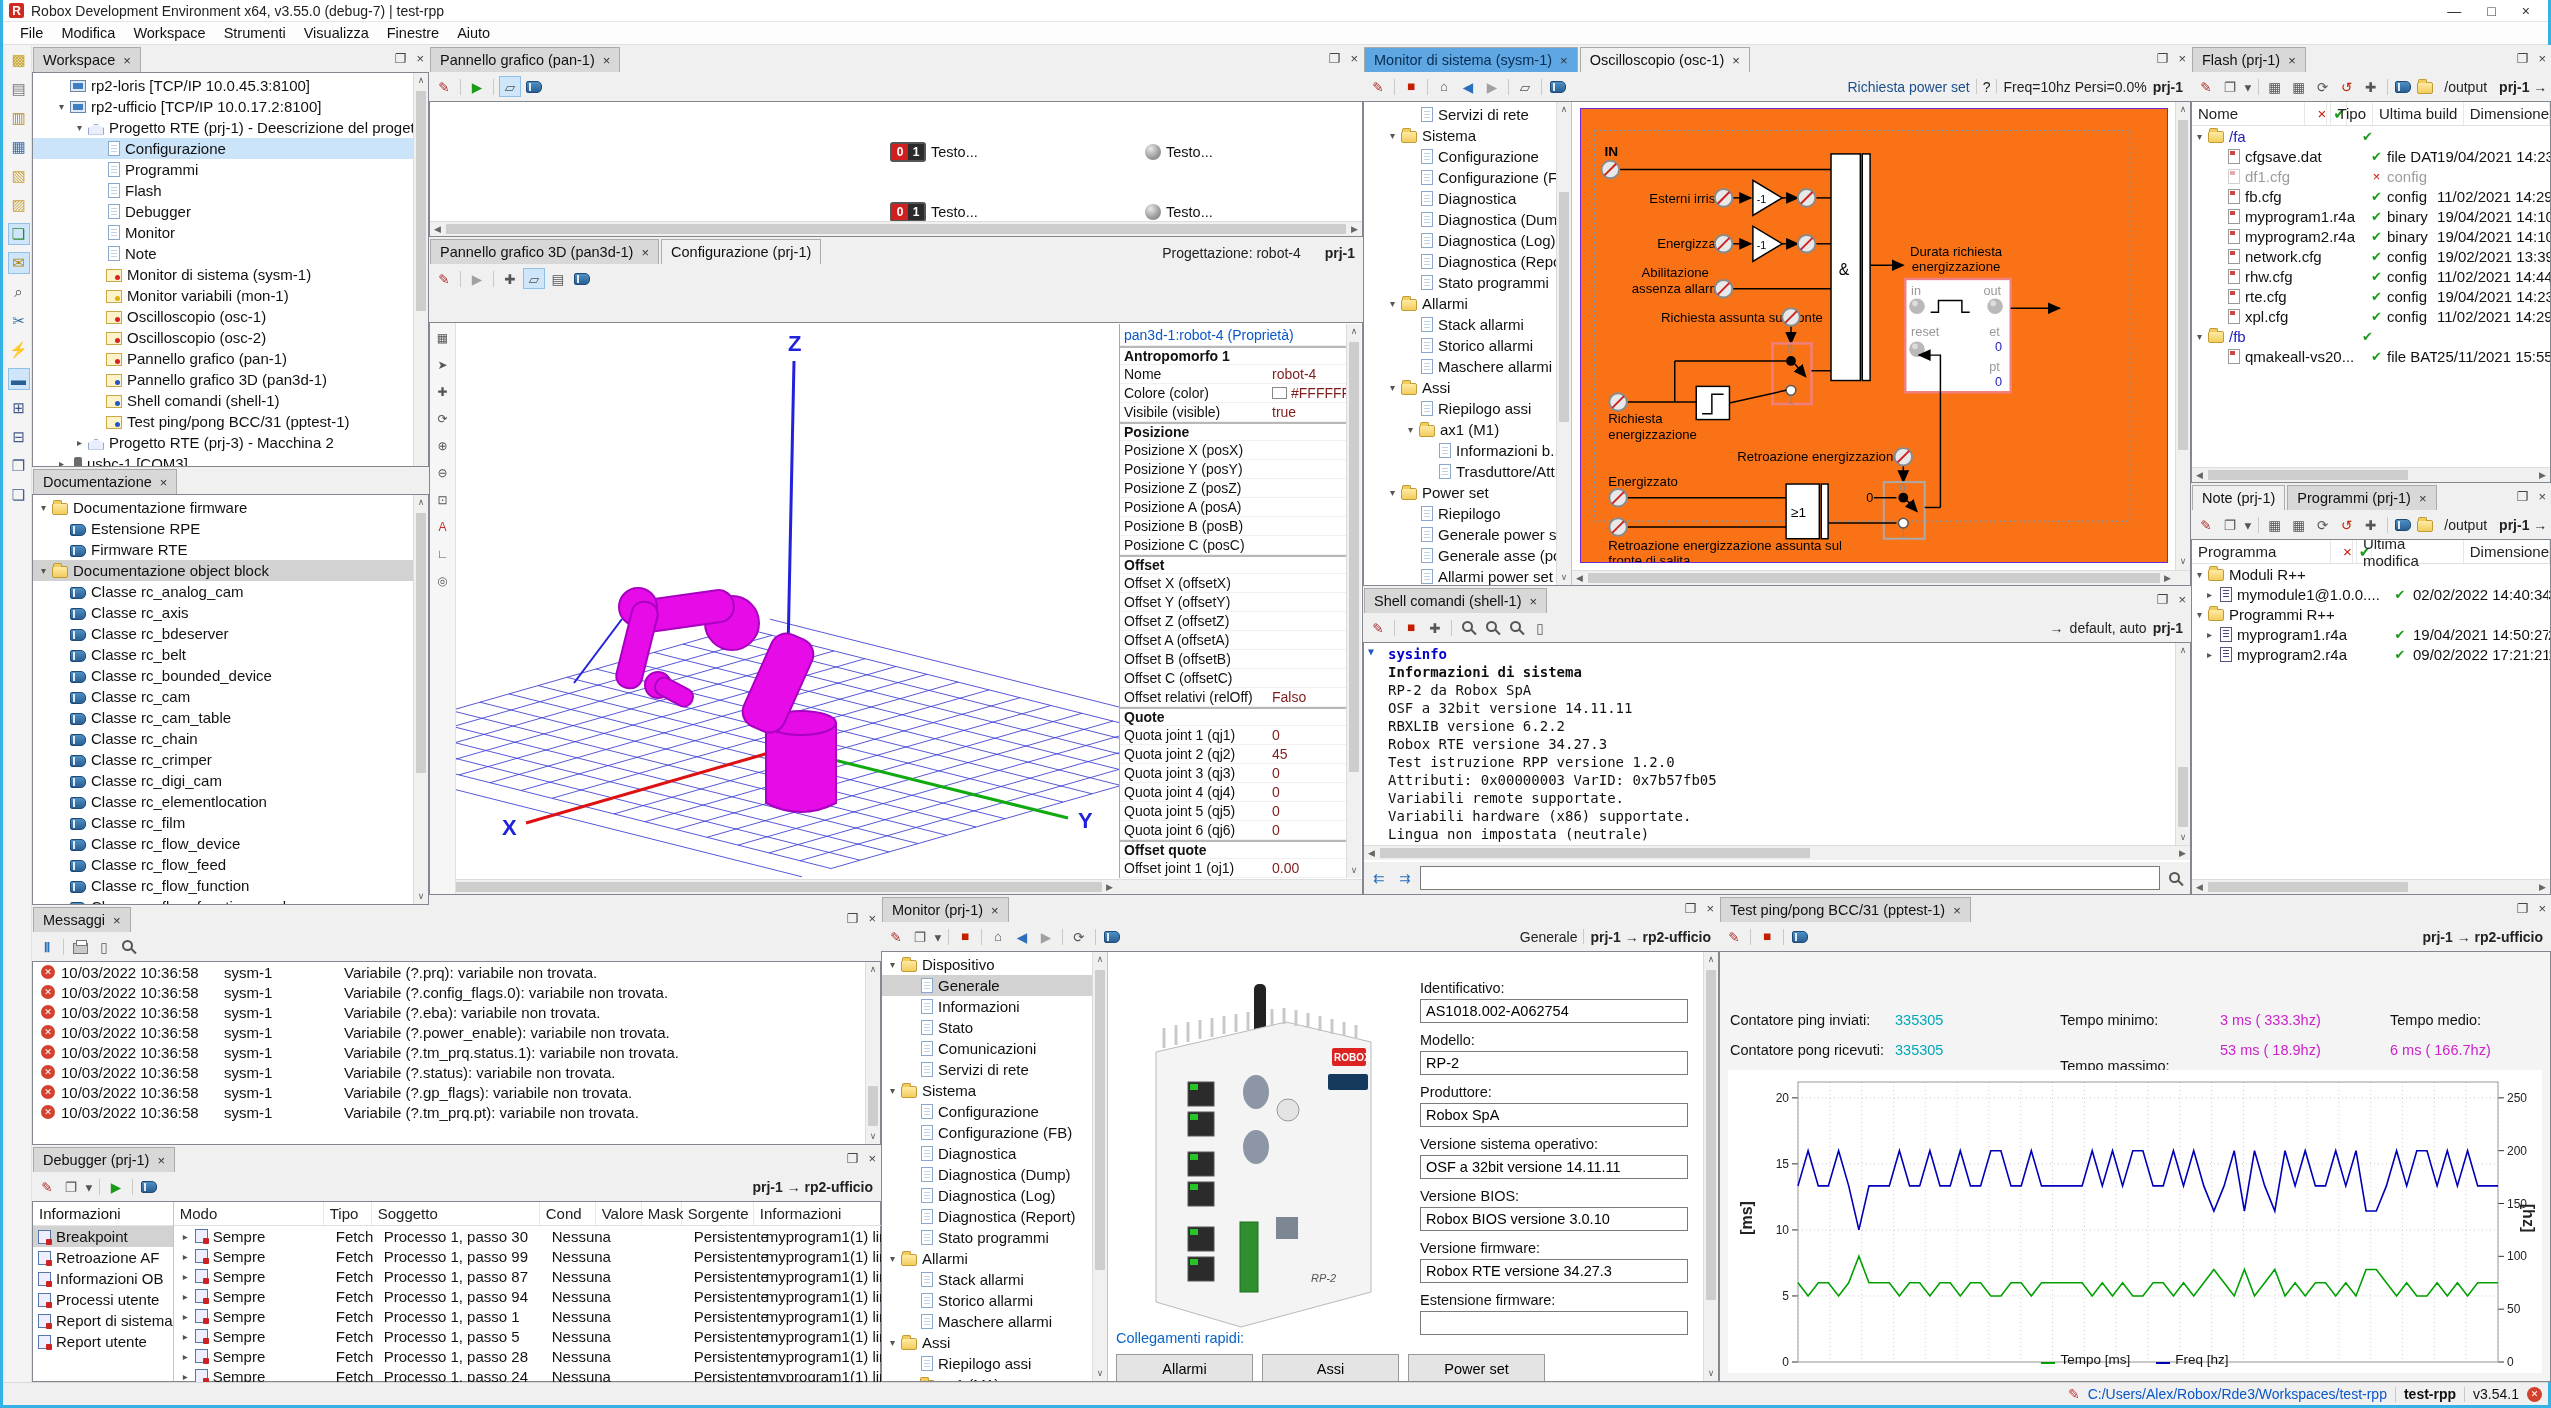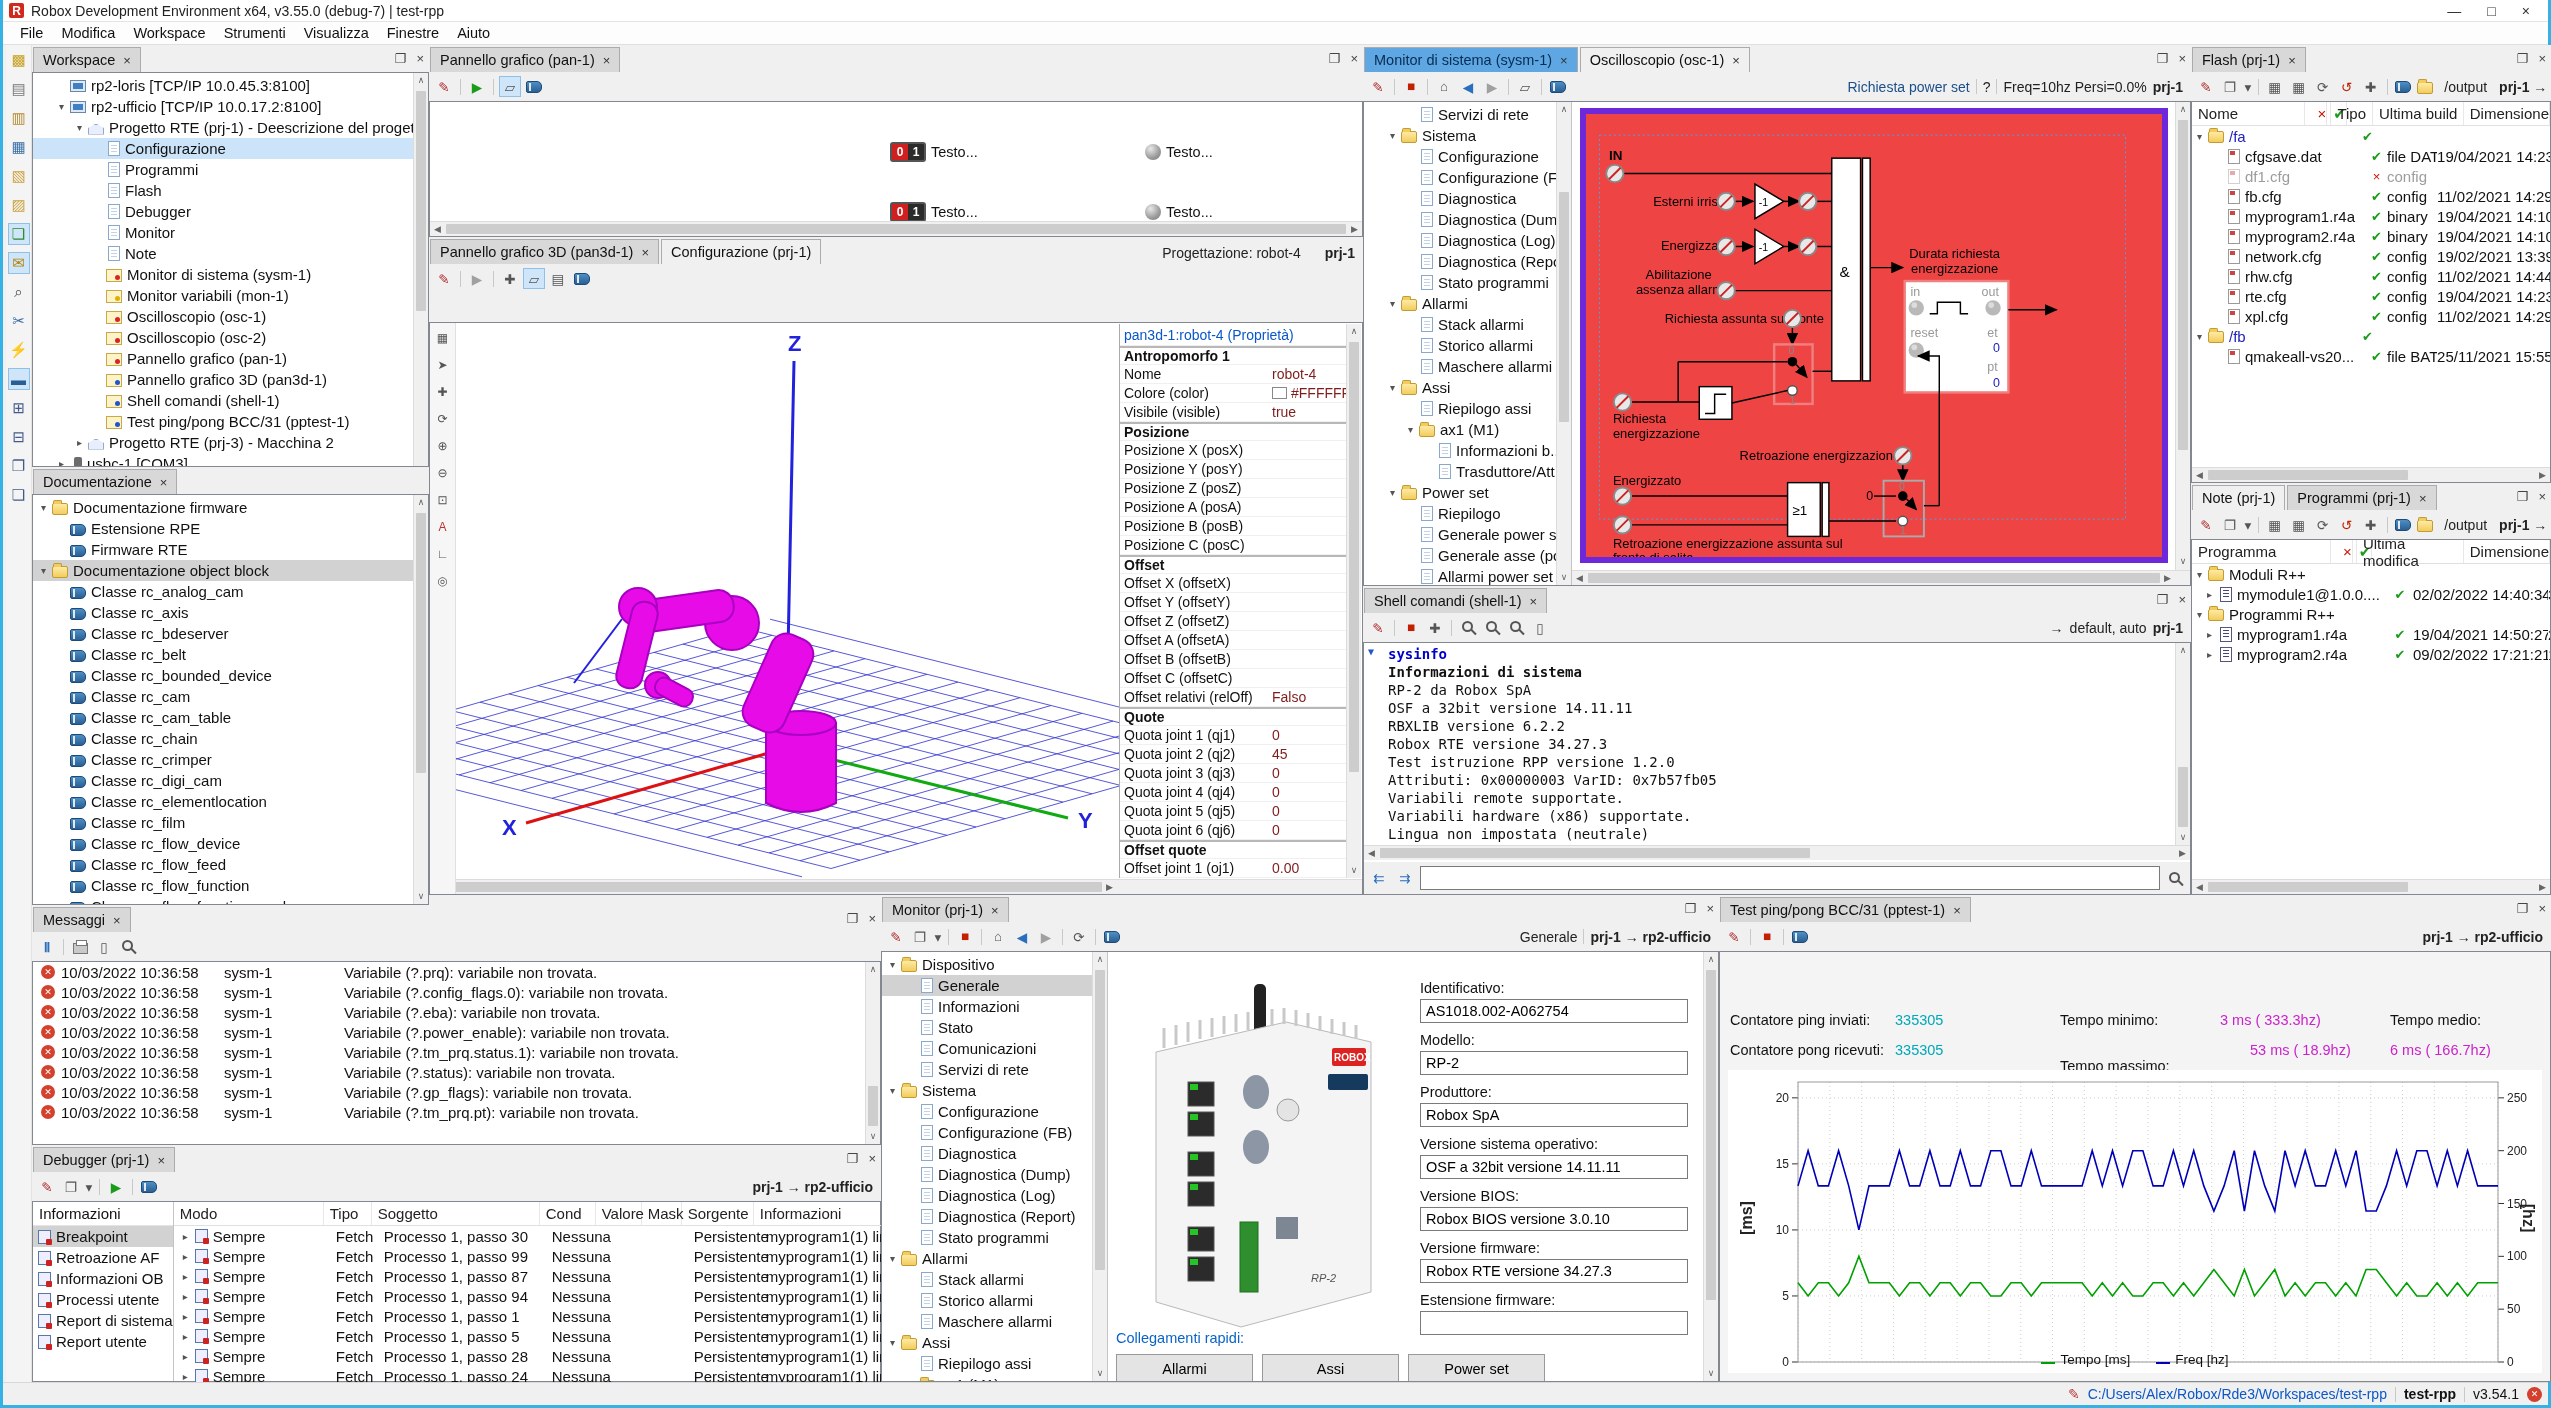--- a/index.html
+++ b/index.html
@@ -140,21 +140,21 @@
 #p-mon{left:878px;top:895px;width:838px;height:487px}
 #p-sysm{left:1360px;top:45px;width:828px;height:541px}
 #p-sh{left:1360px;top:586px;width:828px;height:309px}
 #p-pp{left:1716px;top:895px;width:832px;height:487px}
 #p-fl{left:2188px;top:45px;width:360px;height:438px}
 #p-pg{left:2188px;top:483px;width:360px;height:412px}
 #p-ws .content,#p-doc .content{top:27px}
 #p-sysm .content{display:flex}
 #sysmtree{width:208px;border-right:1px solid #c4c4c4;position:relative;overflow:hidden}
 #diagwrap{flex:1;position:relative;background:#fff}
-#diagframe{position:absolute;left:8px;top:6px;right:22px;bottom:22px;border:6px solid #6d28d9;background:#ef4444}
+#diagframe{position:absolute;left:8px;top:6px;right:22px;bottom:22px;border:1px solid #6d28d9;background:#f97316}
 #p-mon .content{display:flex}
 #montree{width:226px;border-right:1px solid #c4c4c4;position:relative;overflow:hidden}
 #p-pan3d .content{top:85px}
 #v3dtools{position:absolute;left:0;top:0;bottom:0;width:26px;background:#f6f6f6;border-right:1px solid #e0e0e0;display:flex;flex-direction:column;align-items:center;gap:6px;padding-top:4px;z-index:3}
 #v3dtools .tb{font-size:12px}
 #dbg-body{position:absolute;inset:56px 0 0 0;display:flex;background:#fff;border:1px solid #828790}
 #dbg-left{width:160px;border-right:1px solid #c4c4c4}
 #dbg-left .lh{height:24px;display:flex;align-items:center;padding-left:6px;border-bottom:1px solid #e4e4e4}
 #dbg-table{flex:1;position:relative}
 .dc-modo{width:150px}.dc-tipo{width:48px}.dc-sogg{width:168px}.dc-cond{width:56px}.dc-val{width:46px}.dc-mask{width:40px}.dc-sorg{width:72px}.dc-info{flex:1}
@@ -1895,21 +1895,21 @@
     </div>
     <div class="content" style="top:56px;background:#f4f4f4">
       <div class="statgrid">
         <span class="cell" style="left:0;top:0">Contatore ping inviati:</span>
         <span class="cell cyan" style="left:165px;top:0">335305</span>
         <span class="cell" style="left:0;top:30px">Contatore pong ricevuti:</span>
         <span class="cell cyan" style="left:165px;top:30px">335305</span>
         <span class="cell" style="left:330px;top:0">Tempo minimo:</span>
         <span class="cell mag" style="left:490px;top:0">3 ms ( 333.3hz)</span>
         <span class="cell" style="left:330px;top:46px">Tempo massimo:</span>
-        <span class="cell mag" style="left:520px;top:30px">53 ms ( 18.9hz)</span>
+        <span class="cell mag" style="left:490px;top:30px">53 ms ( 18.9hz)</span>
         <span class="cell" style="left:660px;top:0">Tempo medio:</span>
         <span class="cell mag" style="left:660px;top:30px">6 ms ( 166.7hz)</span>
       </div>
       <div id="ppchart">
         <span class="ylab" style="left:2px;top:46%;transform:rotate(-90deg)">[ms]</span>
         <span class="ylab" style="right:0;top:46%;transform:rotate(90deg)">[hz]</span>
         <svg id="ppsvg" style="position:absolute;left:44px;top:8px" width="766" height="306">
             <line x1="26" y1="4" x2="26" y2="284" stroke="#cfcfcf" stroke-dasharray="1 3"></line>
             <line x1="57.81818181818181" y1="4" x2="57.81818181818181" y2="284" stroke="#cfcfcf" stroke-dasharray="1 3"></line>
             <line x1="89.63636363636363" y1="4" x2="89.63636363636363" y2="284" stroke="#cfcfcf" stroke-dasharray="1 3"></line>

